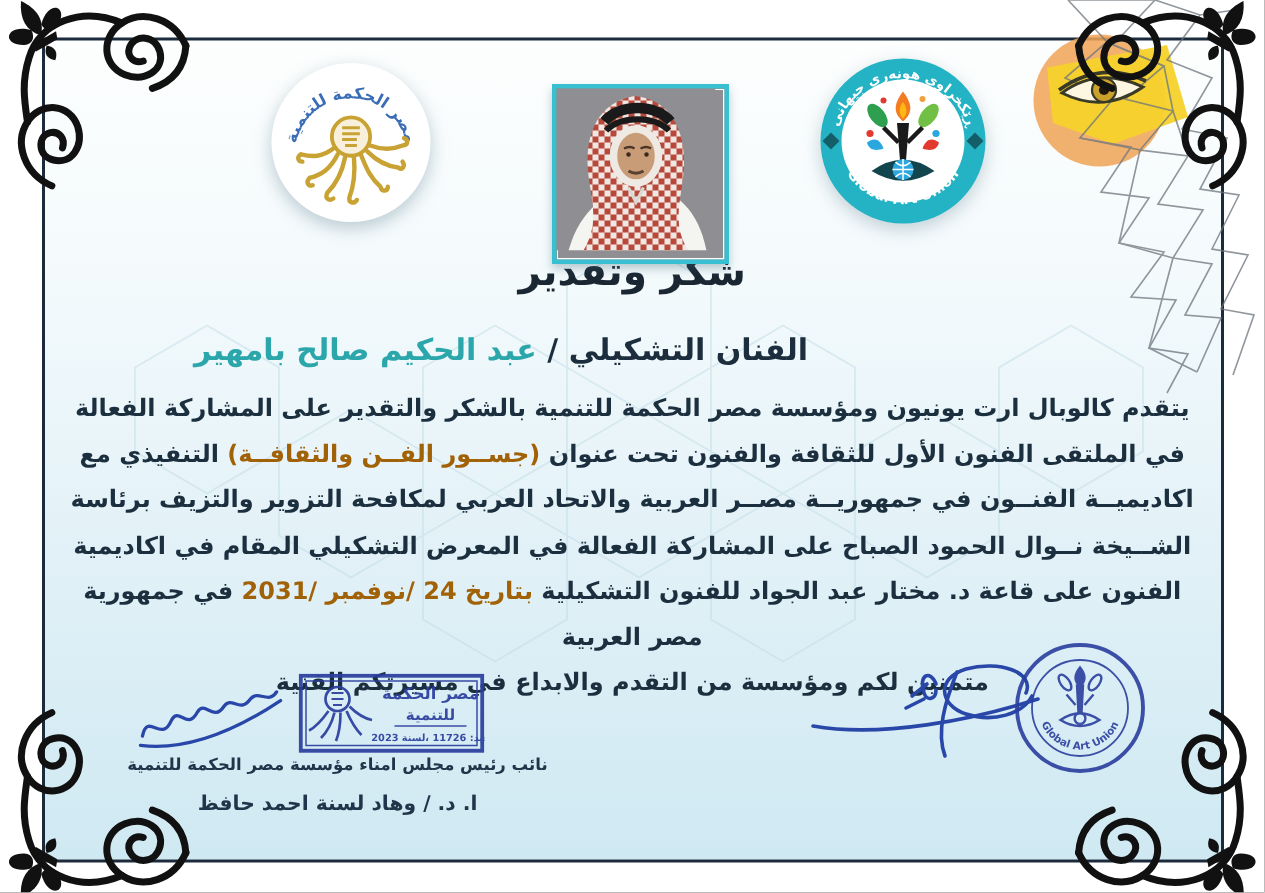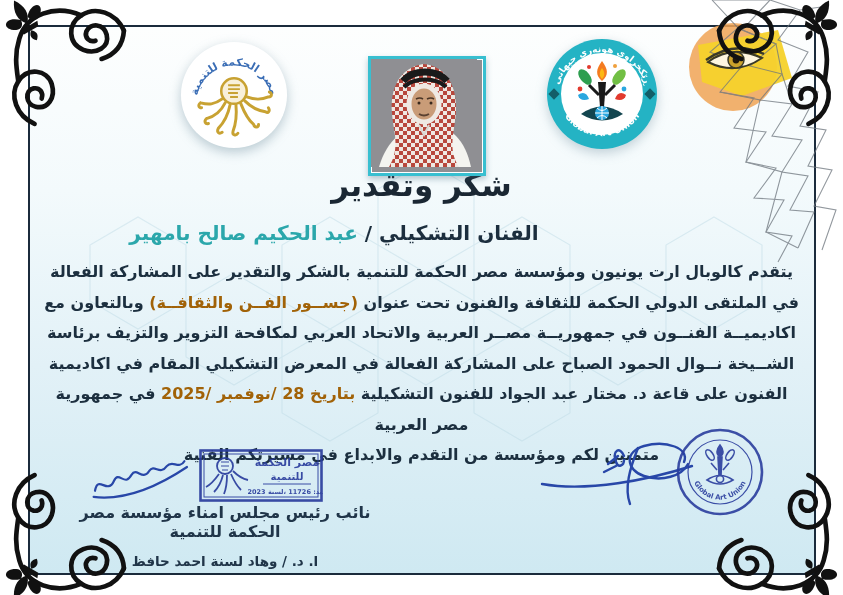--- a/index.html
+++ b/index.html
@@ -21,37 +21,37 @@
   .logo-left{position:absolute;left:179px;top:40px;width:110px;height:110px;z-index:4;
              filter:drop-shadow(0 4px 6px rgba(70,110,130,.35));}
   .logo-right{position:absolute;left:545px;top:37px;width:114px;height:114px;z-index:4;
              filter:drop-shadow(0 4px 6px rgba(70,110,130,.3));}
   .photo{position:absolute;left:368px;top:56px;width:112px;height:114px;z-index:4;
          border:3px solid #38bfd0;box-shadow:0 0 0 1px #ffffff inset,0 3px 6px rgba(60,100,120,.35);
          background:#8f8f93;}
   .photo svg{display:block;}
 
   .title{position:absolute;left:0;top:167px;width:843px;text-align:center;z-index:3;
-         font-size:31px;font-weight:800;color:#1a2733;letter-spacing:.5px;}
+         font-size:26px;font-weight:800;color:#1a2733;letter-spacing:.5px;}
   .recipient{position:absolute;left:0;top:221px;width:668px;text-align:center;z-index:3;
          font-size:20px;font-weight:700;color:#1c2e3e;direction:rtl;}
   .recipient .name{color:#2ba7ab;}
 
   .body-text{position:absolute;left:40px;top:257px;width:763px;z-index:3;direction:rtl;
          text-align:center;font-size:16px;font-weight:700;color:#1c2f3f;line-height:30.5px;}
   .body-text .hl{color:#a16207;}
 
   .sig-left{position:absolute;left:86px;top:456px;width:108px;height:46px;z-index:3;transform:rotate(-6deg);}
   .stamp-left{position:absolute;left:199px;top:449px;width:124px;height:58px;z-index:3;opacity:.92;}
   .sig-right{position:absolute;left:538px;top:436px;width:158px;height:70px;z-index:3;}
   .stamp-right{position:absolute;left:675px;top:427px;width:90px;height:90px;z-index:3;opacity:.9;}
 
   .sign-block{position:absolute;z-index:3;width:340px;text-align:center;direction:rtl;
               color:#203549;font-weight:700;}
-  .sign-block .role{font-size:16px;margin:0 0 12px 0;}
+  .sign-block .role{font-size:11px;margin:0 0 12px 0;}
   .sign-block .sname{font-size:13.5px;}
   .sb-left{left:55px;top:503px;}
   .sb-right{left:470px;top:503px;}
 </style>
 </head>
 <body>
 
 <div class="stage">
 
   <svg width="0" height="0" style="position:absolute" aria-hidden="true">
@@ -203,24 +203,24 @@
   </svg>
 
   <div class="title">شكر وتقدير</div>
   <div class="recipient" dir="rtl">
     <span>الفنان التشكيلي /</span>
     <span class="name">عبد الحكيم صالح بامهير</span>
   </div>
 
   <div class="body-text" dir="rtl">
     <div>يتقدم كالوبال ارت يونيون ومؤسسة مصر الحكمة للتنمية بالشكر والتقدير على المشاركة الفعالة</div>
-    <div><span>في الملتقى الدولي الحكمة للثقافة والفنون تحت عنوان </span><span class="hl">(جســور الفــن والثقافــة)</span><span> وبالتعاون مع</span></div>
+    <div><span>في الملتقى الفنون الأول للثقافة والفنون تحت عنوان </span><span class="hl">(جســور الفــن والثقافــة)</span><span> التنفيذي مع</span></div>
     <div>اكاديميــة الفنــون في جمهوريــة مصــر العربية والاتحاد العربي لمكافحة التزوير والتزيف برئاسة</div>
     <div>الشــيخة نــوال الحمود الصباح على المشاركة الفعالة في المعرض التشكيلي المقام في اكاديمية</div>
-    <div><span>الفنون على قاعة د. مختار عبد الجواد للفنون التشكيلية </span><span class="hl">بتاريخ 28 /نوفمبر /2025</span><span> في جمهورية مصر العربية</span></div>
+    <div><span>الفنون على قاعة د. مختار عبد الجواد للفنون التشكيلية </span><span class="hl">بتاريخ 24 /نوفمبر /2031</span><span> في جمهورية مصر العربية</span></div>
     <div>متمنين لكم ومؤسسة من التقدم والابداع في مسيرتكم الفنية</div>
   </div>
 
   <svg class="sig-left" viewBox="0 0 108 46">
     <g fill="none" stroke="#2847a8" stroke-width="2.2" stroke-linecap="round">
       <path d="M8,30 C13,14 20,36 28,22 C34,12 38,30 46,18 C52,10 56,26 64,16 C70,9 74,22 82,13 C88,7 94,18 100,10"></path>
       <path d="M6,36 C32,42 64,36 102,16"></path>
     </g>
   </svg>
   <svg class="stamp-left" viewBox="0 0 124 58">

